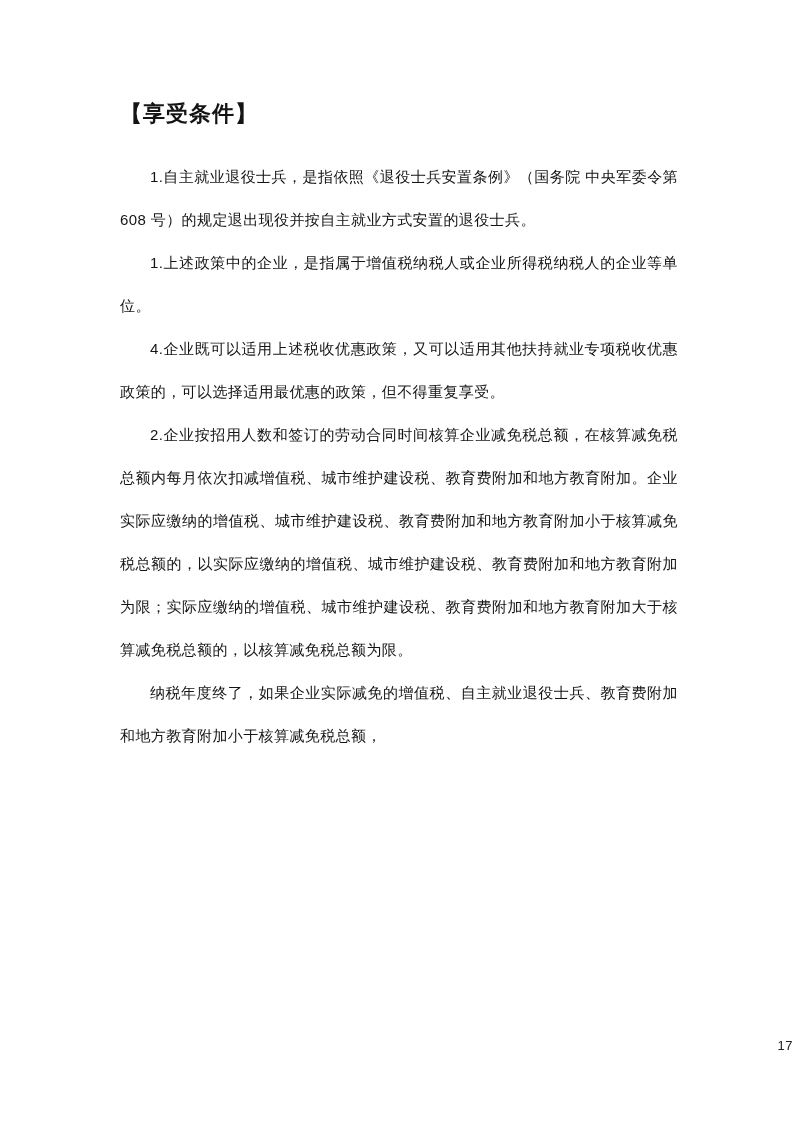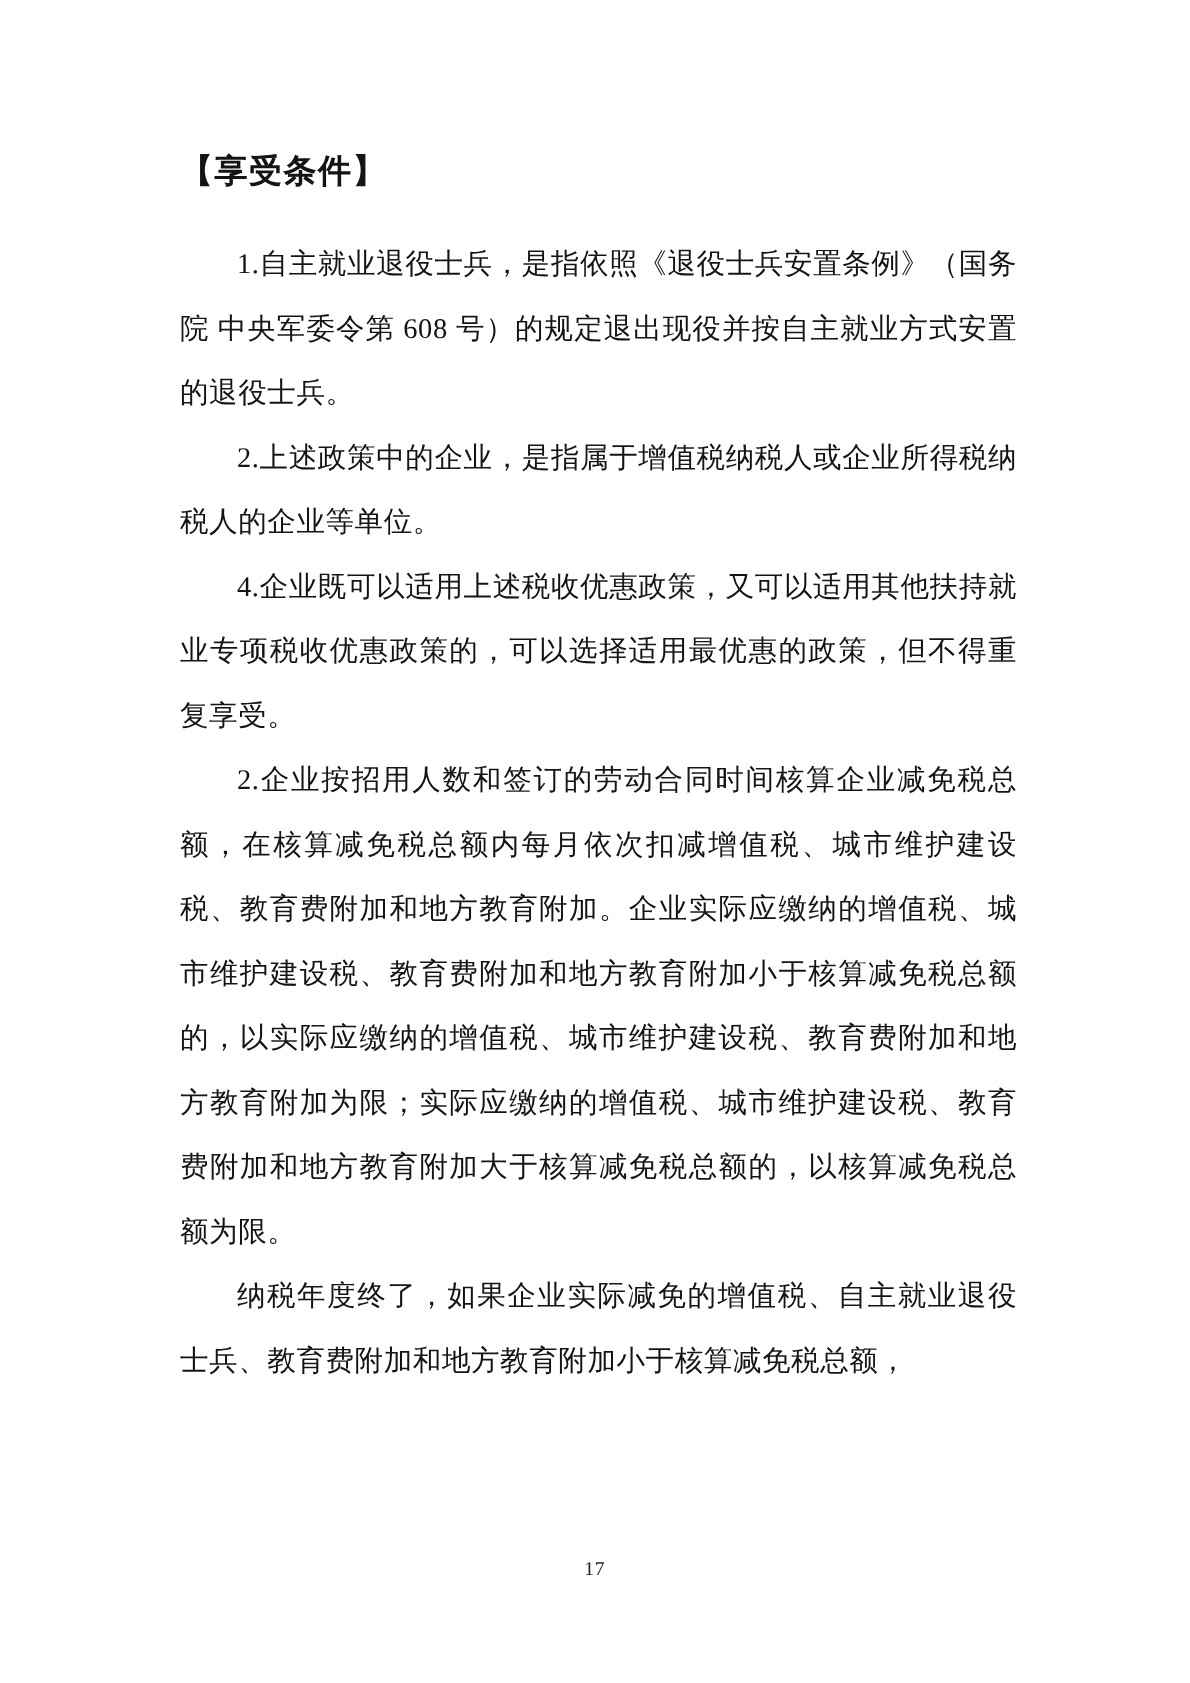--- a/index.html
+++ b/index.html
@@ -8,60 +8,60 @@
     background: #ffffff;
   }
   .page {
     position: relative;
     width: 793px;
     height: 1122px;
     background: #ffffff;
     box-sizing: border-box;
     padding: 92px 115px 0 120px;
     overflow: hidden;
-    font-family: Liberation Serif, serif;
+    font-family: Liberation Sans, sans-serif;
     color: #141414;
   }
   .heading {
     font-size: 22px;
     font-weight: bold;
     line-height: 43px;
     margin: 0 0 20px 0;
     letter-spacing: 1px;
   }
   .para {
-    font-size: 19px;
+    font-size: 15px;
     line-height: 43px;
     margin: 0;
     text-align: justify;
     text-justify: inter-ideograph;
     text-indent: 2em;
     letter-spacing: 0.4px;
     word-break: break-all;
   }
   .page-number {
     position: absolute;
     top: 1038px;
     left: 0;
     width: 793px;
-    text-align: center;
+    text-align: right;
     font-size: 13px;
     color: #222222;
     letter-spacing: 0.5px;
   }
 </style>
 </head>
 <body>
 
 <div class="page">
   <h1 class="heading">【享受条件】</h1>
 
   <p class="para">1.自主就业退役士兵，是指依照《退役士兵安置条例》（国务院 中央军委令第 608 号）的规定退出现役并按自主就业方式安置的退役士兵。</p>
 
-  <p class="para">2.上述政策中的企业，是指属于增值税纳税人或企业所得税纳税人的企业等单位。</p>
+  <p class="para">1.上述政策中的企业，是指属于增值税纳税人或企业所得税纳税人的企业等单位。</p>
 
 
   <p class="para">4.企业既可以适用上述税收优惠政策，又可以适用其他扶持就业专项税收优惠政策的，可以选择适用最优惠的政策，但不得重复享受。</p>
 
   <p class="para">2.企业按招用人数和签订的劳动合同时间核算企业减免税总额，在核算减免税总额内每月依次扣减增值税、城市维护建设税、教育费附加和地方教育附加。企业实际应缴纳的增值税、城市维护建设税、教育费附加和地方教育附加小于核算减免税总额的，以实际应缴纳的增值税、城市维护建设税、教育费附加和地方教育附加为限；实际应缴纳的增值税、城市维护建设税、教育费附加和地方教育附加大于核算减免税总额的，以核算减免税总额为限。</p>
 
   <p class="para">纳税年度终了，如果企业实际减免的增值税、自主就业退役士兵、教育费附加和地方教育附加小于核算减免税总额，</p>
 
   <div class="page-number">17</div>
 </div>

